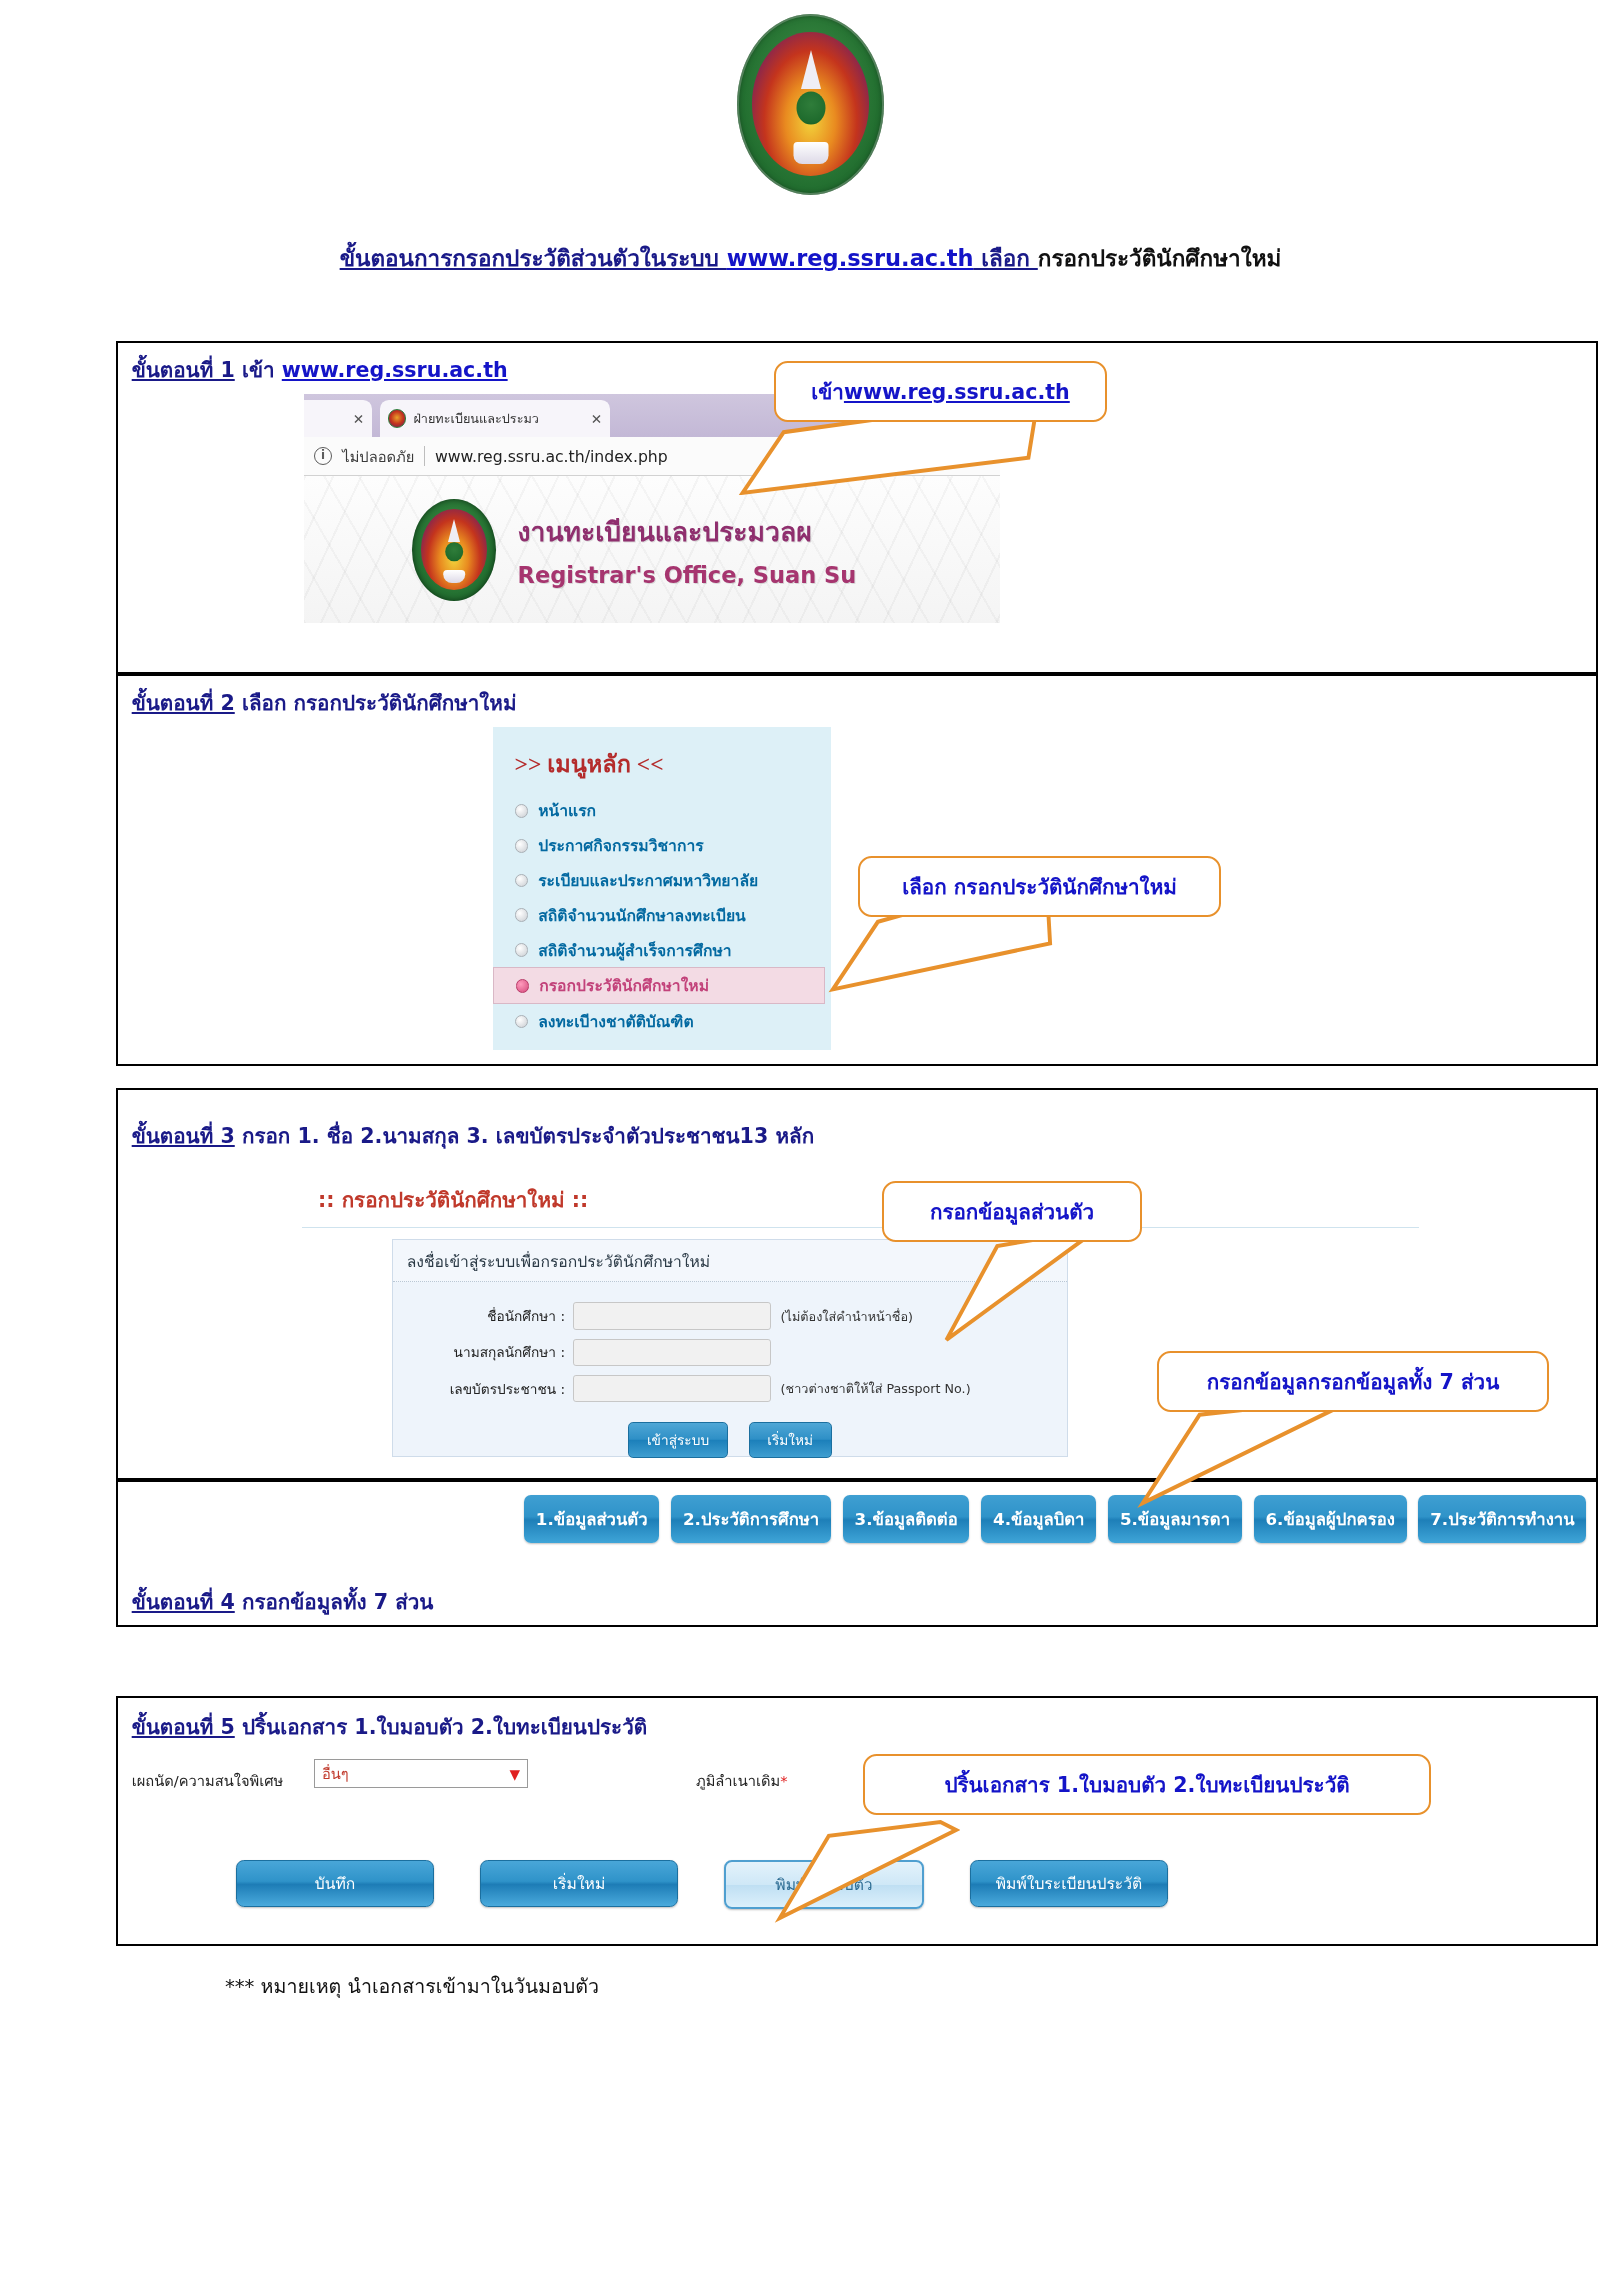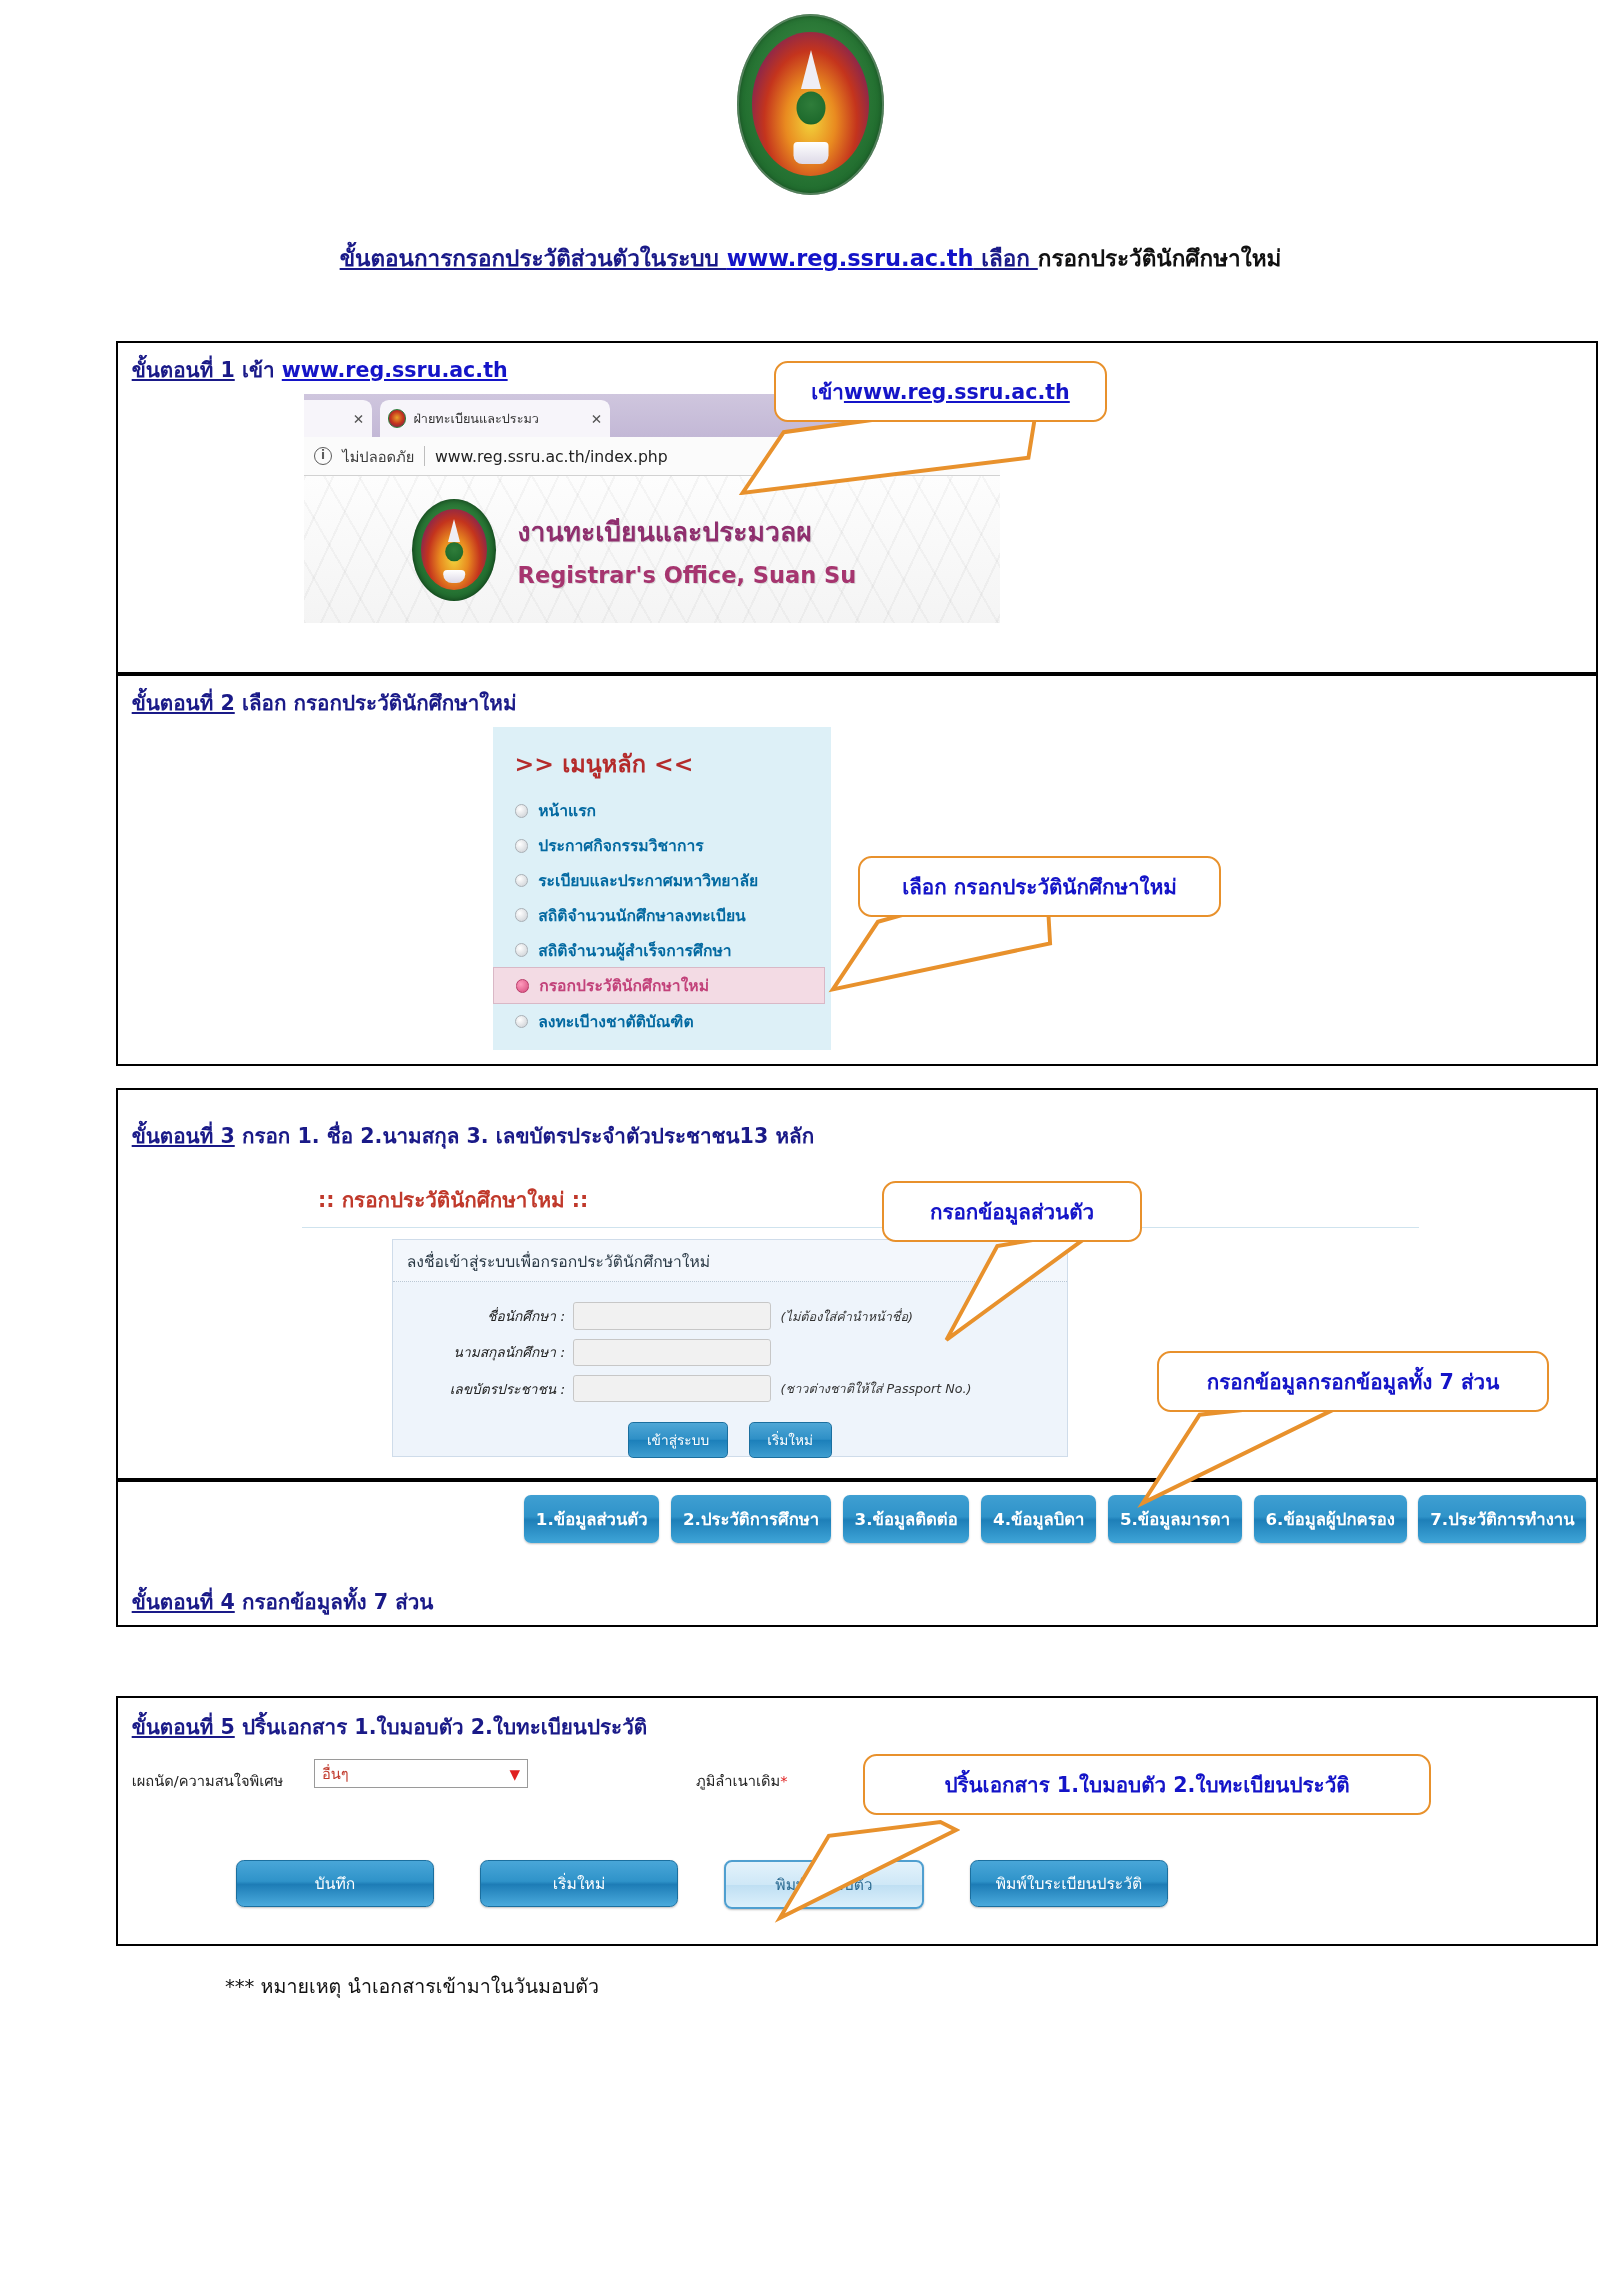--- a/index.html
+++ b/index.html
@@ -305,21 +305,20 @@
     background: #f3f7fc;
     white-space: nowrap;
   }
   .lb-row {
     display: flex;
     align-items: center;
     margin: 8.8px 0 0 0;
     font-size: 13.7px;
     color: #222;
     white-space: nowrap;
-    font-style: italic;
   }
   .lb-row .lbl {
     width: 172px;
     text-align: right;
     padding-right: 7.8px;
     flex: none;
   }
   .lb-row .fld {
     width: 196px;
     height: 25.5px;
@@ -490,21 +489,21 @@
 <div class="callout" style="left:774px; top:361px; width:333px; height:61px;">
   <span>เข้า  </span>
     <span class="lnk">www.reg.ssru.ac.th</span>
 </div>
 
 <div class="sec" style="left:116px; top:674px; width:1482px; height:392px;">
   <div class="step-label" style="left:13.7px; top:9.8px;">
     <span class="num">ขั้นตอนที่ 2</span><span class="step-body">  เลือก  กรอกประวัตินักศึกษาใหม่</span>
   </div>
 
-  <div class="menubox" style="left:375px; top:51px; width:338px; height:323px;">
+  <div class="menubox" style="left:375px; top:51px; width:338px; height:323px;font-family:Liberation Serif, serif;">
     <div class="mtitle">&gt;&gt; เมนูหลัก &lt;&lt;</div>
     <div>
       <div class="menu-item">
         <span class="bullet"></span>
         <span>หน้าแรก</span>
       </div>
       <div class="menu-item">
         <span class="bullet"></span>
         <span>ประกาศกิจกรรมวิชาการ</span>
       </div>

